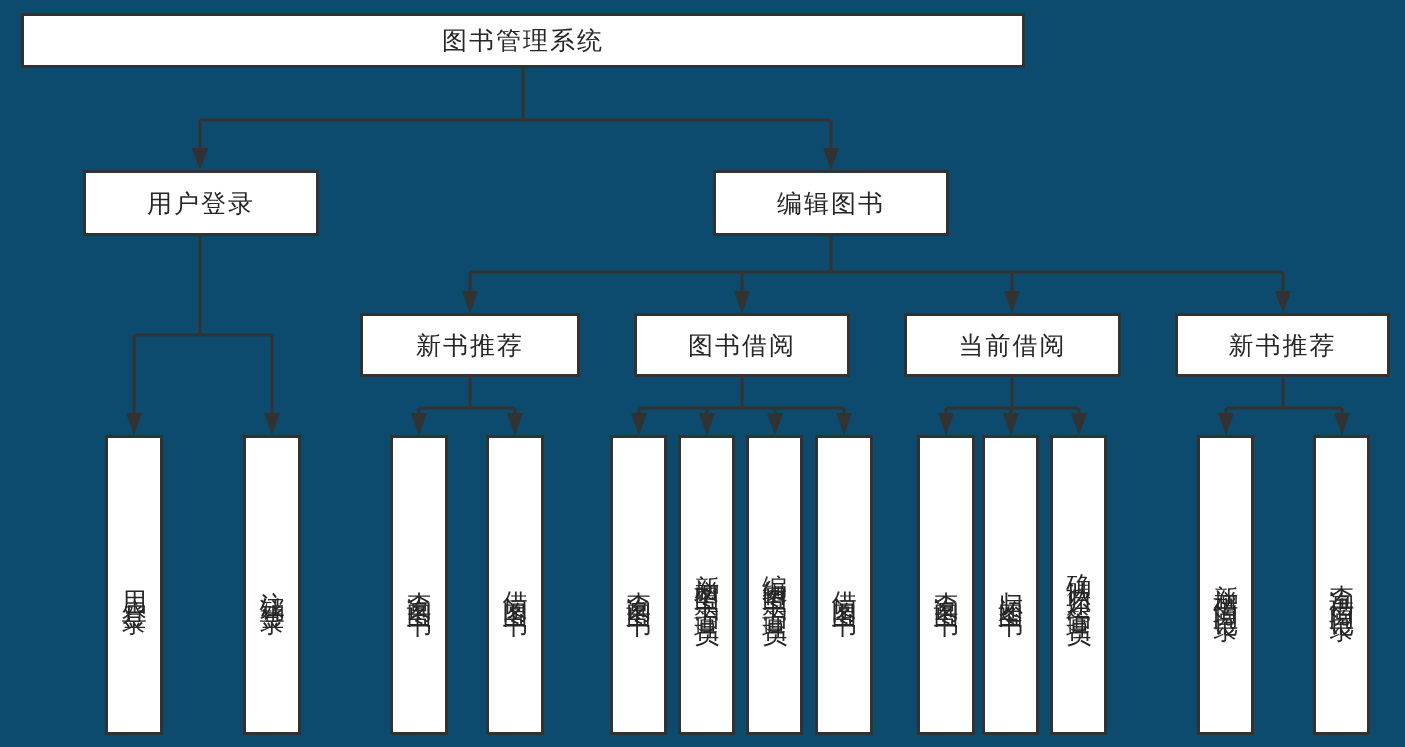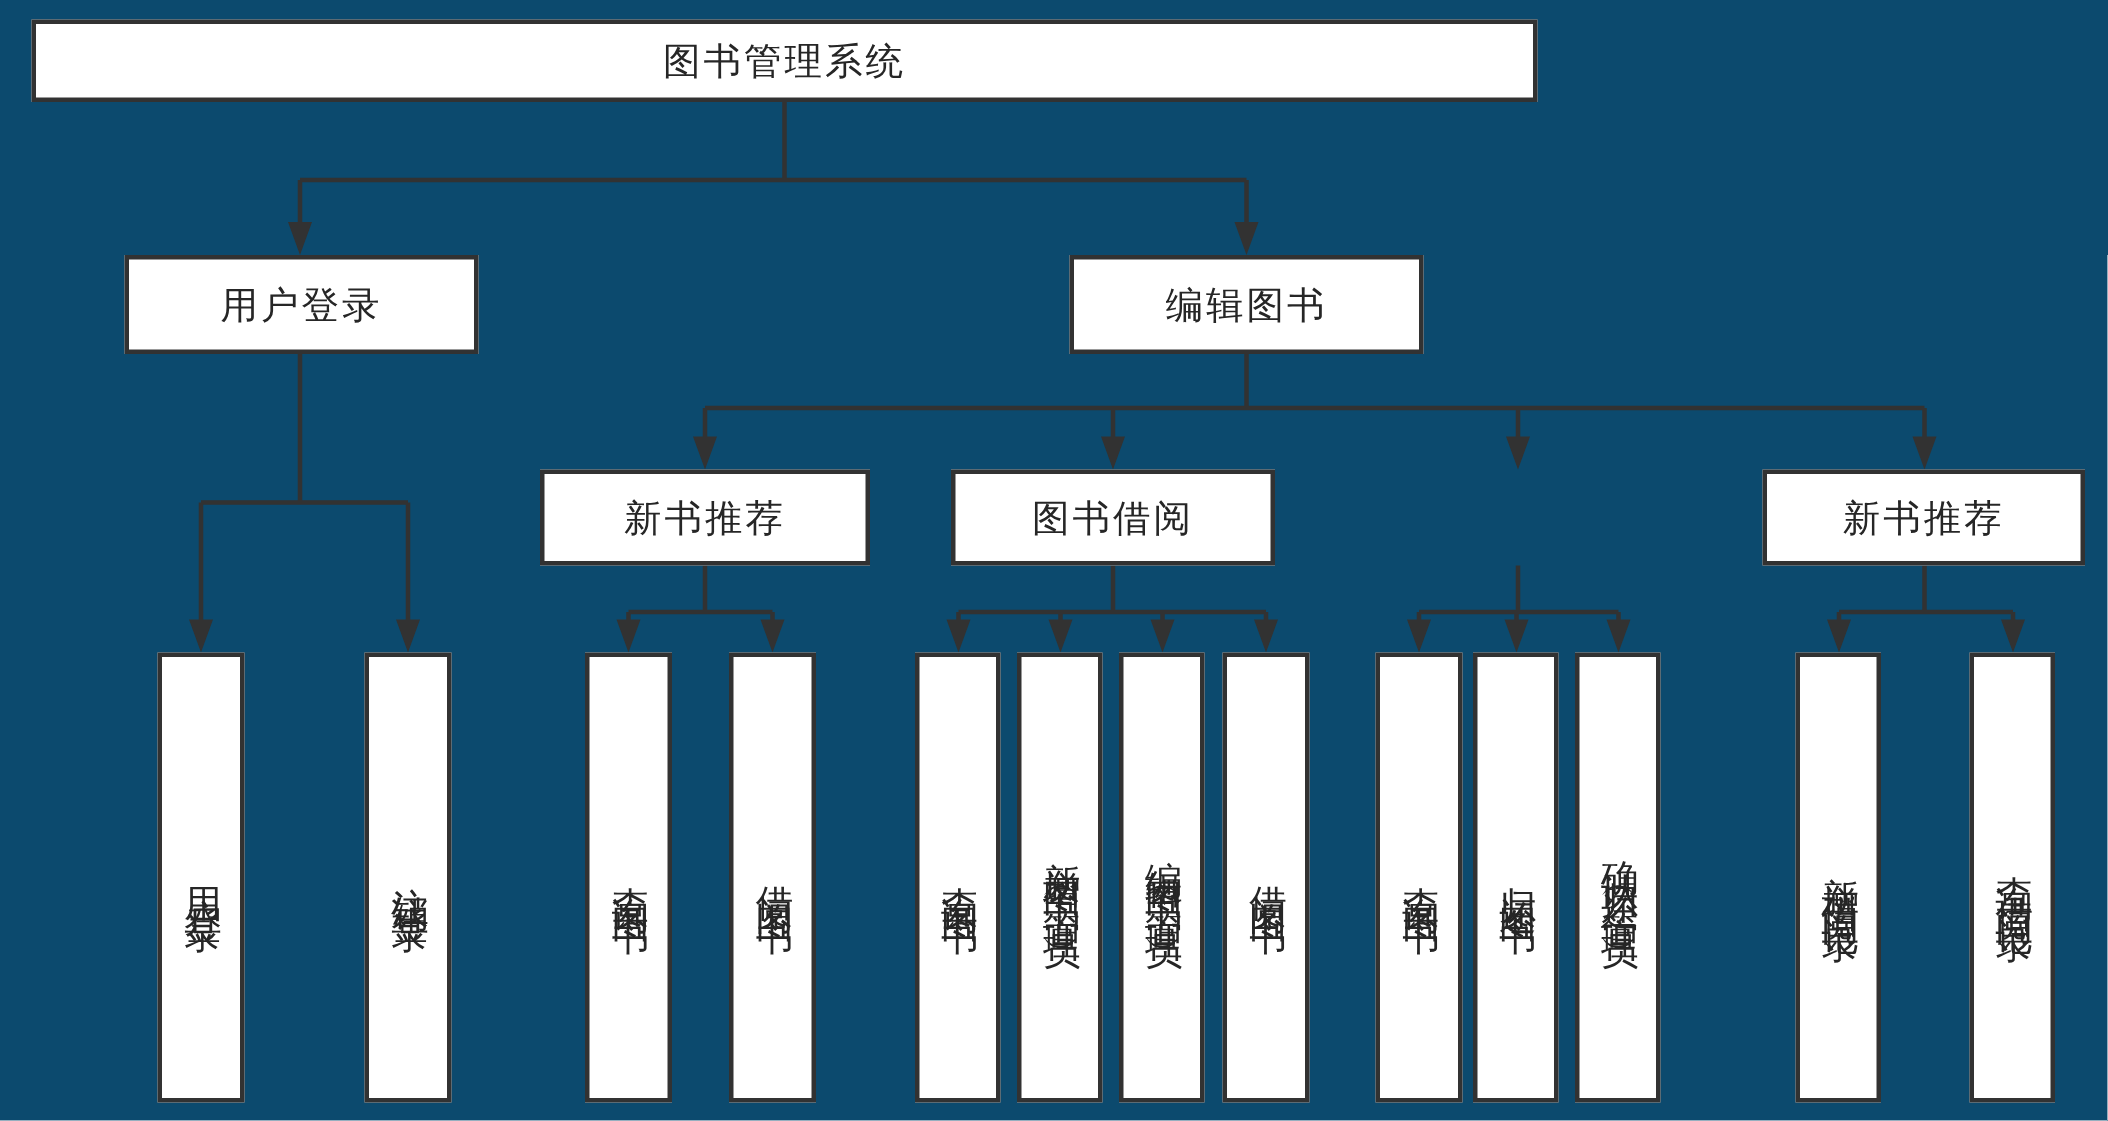--- a/index.html
+++ b/index.html
@@ -72,20 +72,23 @@
   <div class="node" style="left:713px;top:170px;width:236px;height:66px;">
     <span class="lbl">编辑图书</span>
   </div>
 
   <div class="node" style="left:634px;top:313px;width:216px;height:64px;">
     <span class="lbl">图书借阅</span>
   </div>
   <div class="node" style="left:360px;top:313px;width:220px;height:64px;">
     <span class="lbl">新书推荐</span>
   </div>
+  <div class="node" style="left:904px;top:313px;width:217px;height:64px;">
+    <span class="lbl">当前借阅</span>
+  </div>
   <div class="node" style="left:1175px;top:313px;width:215px;height:64px;">
     <span class="lbl">新书推荐</span>
   </div>
 
   <div class="node leaf" style="left:105px;top:435px;width:58px;height:300px;">
     <span class="lbl">用户登录</span>
   </div>
   <div class="node leaf" style="left:243px;top:435px;width:58px;height:300px;">
     <span class="lbl">注销登录</span>
   </div>

